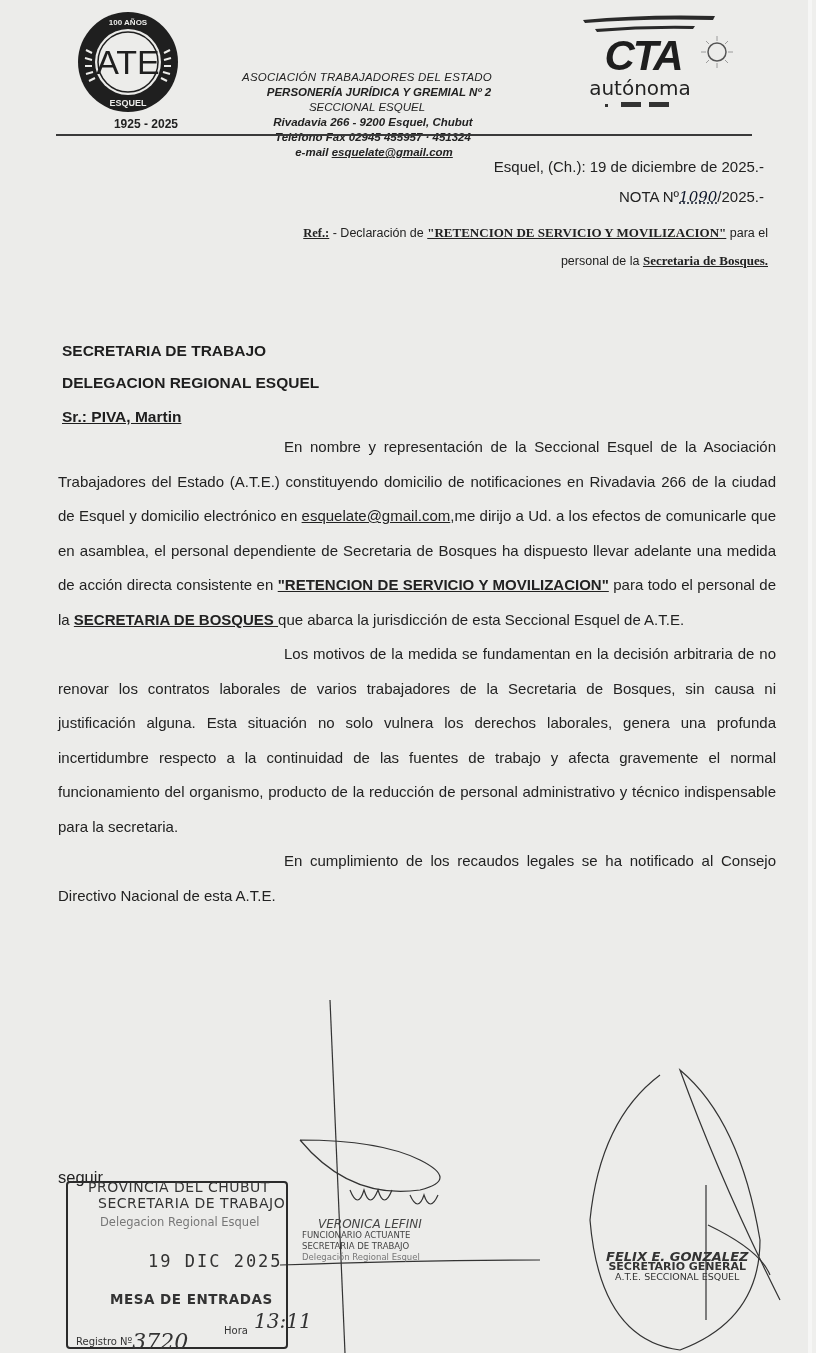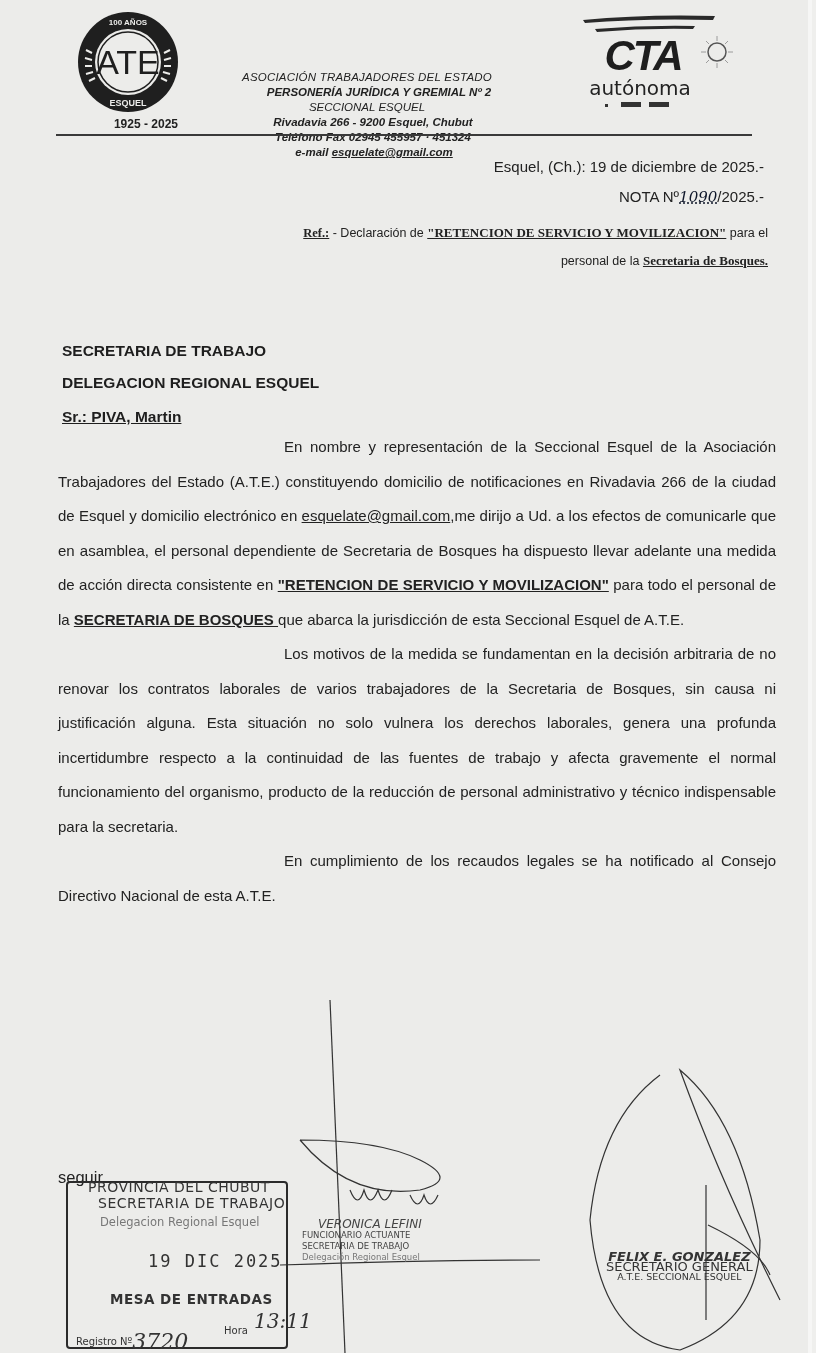--- a/index.html
+++ b/index.html
@@ -54,21 +54,21 @@
   .st7 { position:absolute; left:156px; top:142px; font-size:10px; }
   .st8 { position:absolute; left:186px; top:126px; font-family:"DejaVu Serif", serif; font-style:italic; font-size:20px; }
   .seg { position:absolute; left:58px; top:1168px; font-size:16.5px; color:#222; }
 
   .fun { position:absolute; left:302px; top:1219px; font-family:"DejaVu Sans", sans-serif; color:#444; line-height:11px; }
   .fun .f1 { font-size:12px; font-style:italic; margin-left:16px; }
   .fun .f2, .fun .f3, .fun .f4 { font-size:8.5px; }
   .fun .f4 { color:#777; }
   .sec { position:absolute; left:606px; top:1252px; font-family:"DejaVu Sans", sans-serif; color:#333; text-align:center; line-height:10px; }
   .sec .g1 { font-size:13px; font-weight:bold; font-style:italic; }
-  .sec .g2 { font-size:13px; }
+  .sec .g2 { font-size:11px;font-weight:bold; }
   .sec .g3 { font-size:9.5px; }
   svg.sig { position:absolute; left:0; top:0; pointer-events:none; }
 </style>
 </head>
 <body>
 
 <div class="page">
   <div class="edge"></div>
 
   <svg class="ate-logo" viewBox="0 0 104 104">

